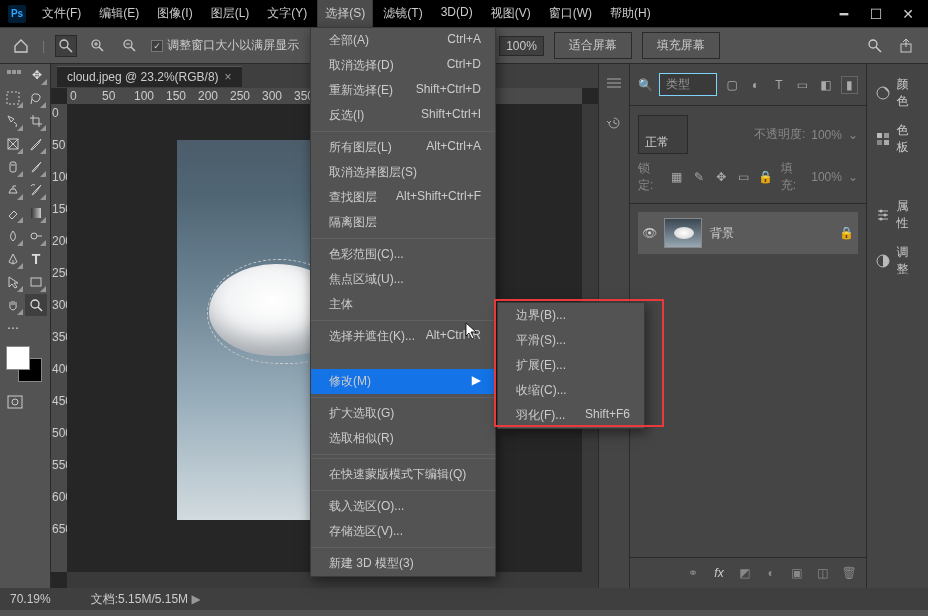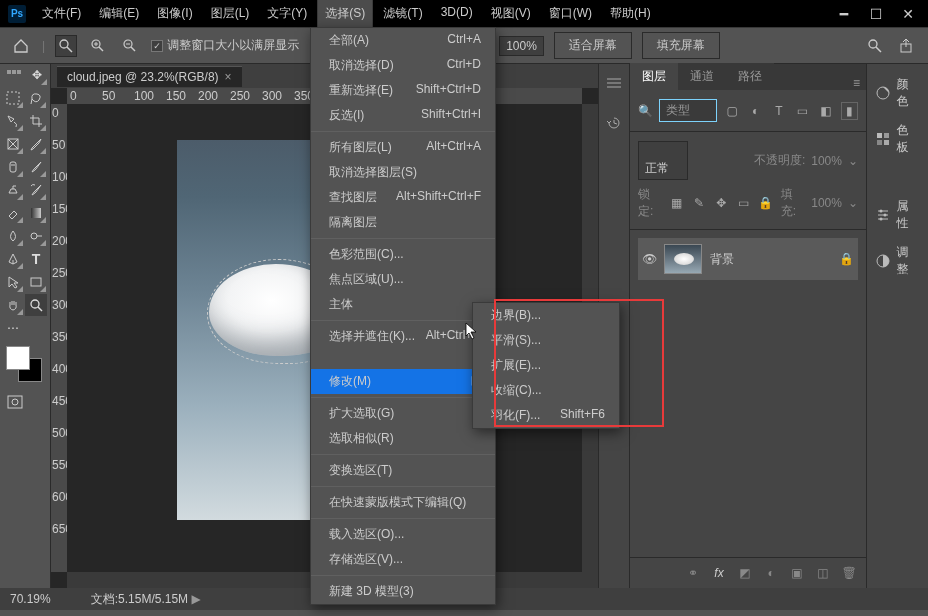--- a/index.html
+++ b/index.html
@@ -78,21 +78,21 @@
 .side-item .ic { width:16px; height:16px; display:flex; align-items:center; justify-content:center; }
 .side-gap { height: 30px; }
 
 .dropdown { position:absolute; top: 27px; left: 310px; width: 186px; background:#535353; border:1px solid #3a3a3a; box-shadow: 2px 4px 12px rgba(0,0,0,0.5); z-index:100; }
 .dd-item { display:flex; justify-content:space-between; padding:4px 14px 4px 18px; position:relative; }
 .dd-item.disabled { color:#888; }
 .dd-item.highlight { background:#1473e6; color:#fff;margin-top:20px; }
 .dd-item .arr { color:inherit; }
 .dd-sep { height:1px; background:#3a3a3a; margin: 3px 0; border-top:1px solid #606060; }
 
-.submenu { position:absolute; top: 302px; left: 472px; width: 148px; background:#535353; border:1px solid #3a3a3a; box-shadow: 2px 4px 12px rgba(0,0,0,0.5); z-index:101; }
+.submenu { position:absolute; top: 302px; left: 497px; width: 148px; background:#535353; border:1px solid #3a3a3a; box-shadow: 2px 4px 12px rgba(0,0,0,0.5); z-index:101; }
 .highlight-box { position:absolute; top: 299px; left: 494px; width: 170px; height: 128px; border: 2px solid #e83a3a; z-index:102; pointer-events:none; }
 
 .cursor { position:absolute; top: 322px; left: 465px; z-index:103; width:14px; height:18px; }
 
 svg { display:block; }
 </style>
 </head>
 <body>
 
 <div class="titlebar">
@@ -356,26 +356,20 @@
     <div class="collapsed-icon">
         <svg width="16" height="16">
           <path d="M8 3 A5 5 0 1 1 3 8 M3 8 L1 6 M3 8 L5 6" fill="none" stroke="#aaa"></path>
           <line x1="8" y1="5" x2="8" y2="8" stroke="#aaa"></line>
           <line x1="8" y1="8" x2="11" y2="9" stroke="#aaa"></line>
         </svg>
       </div>
   </div>
 
   <div class="panels-col">
-    <div class="panel-tabs">
-      <div class="ptab active">图层</div>
-      <div class="ptab">通道</div>
-      <div class="ptab">路径</div>
-      <div class="ptab-menu">≡</div>
-    </div>
     <div class="panel-content">
       <div class="panel-row">
         <span style="color:#999;">🔍</span>
         <div class="search-layers">类型</div>
         <div class="mini-btn">▢</div>
         <div class="mini-btn">◐</div>
         <div class="mini-btn">T</div>
         <div class="mini-btn">▭</div>
         <div class="mini-btn">◧</div>
         <div class="mini-btn" style="margin-left:auto;border:1px solid #666;">▮</div>
@@ -525,23 +519,20 @@
       <span class="arr">▶</span>
     </div>
     <div class="dd-sep"></div>
     <div class="dd-item">
       <span>扩大选取(G)</span>
     </div>
     <div class="dd-item">
       <span>选取相似(R)</span>
     </div>
     <div class="dd-sep"></div>
-    <div class="dd-item">
-      <span>变换选区(T)</span>
-    </div>
     <div class="dd-sep"></div>
     <div class="dd-item">
       <span>在快速蒙版模式下编辑(Q)</span>
     </div>
     <div class="dd-sep"></div>
     <div class="dd-item disabled">
       <span>载入选区(O)...</span>
     </div>
     <div class="dd-item">
       <span>存储选区(V)...</span>

